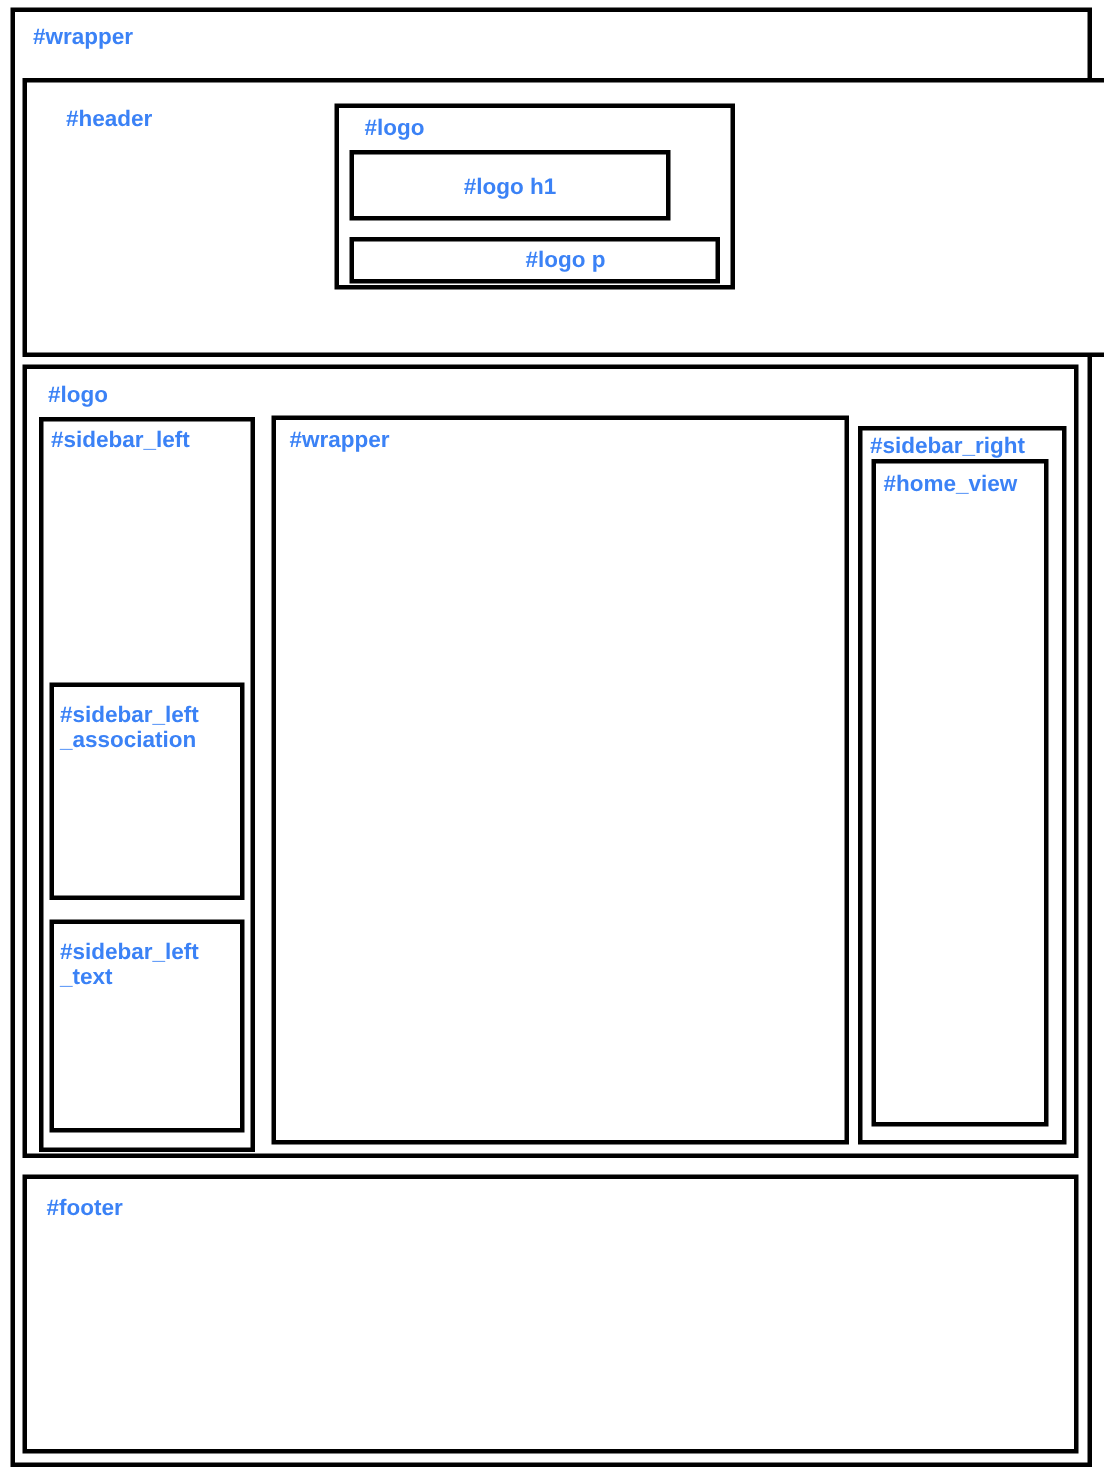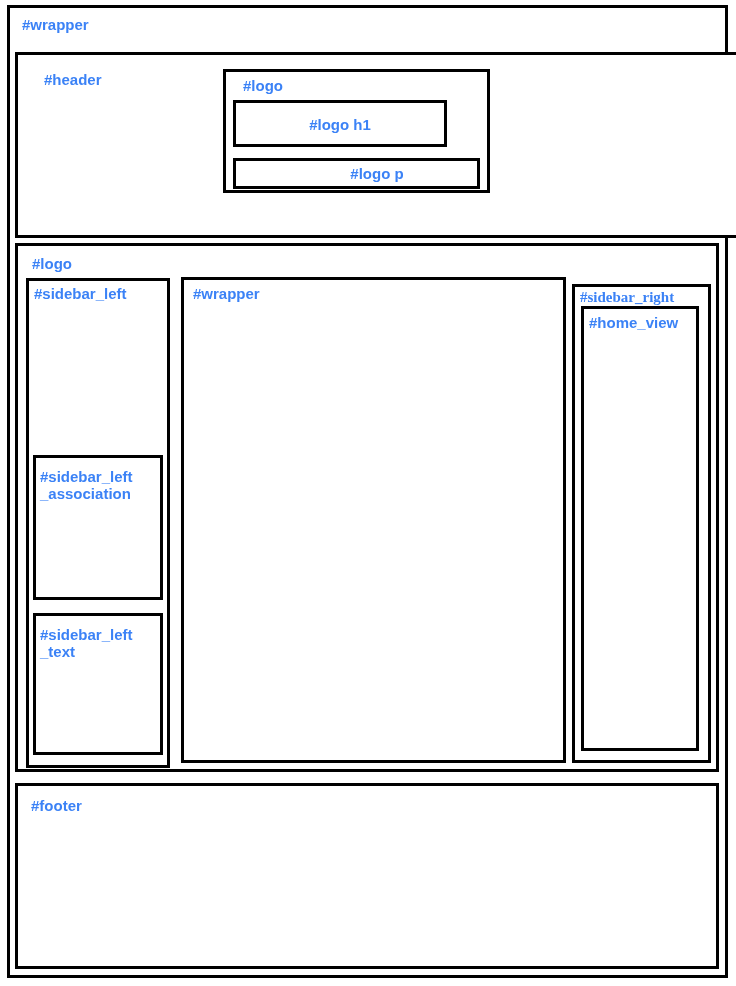--- a/index.html
+++ b/index.html
@@ -99,21 +99,21 @@
       <span class="line">#sidebar_left</span>
       <span class="line">_text</span>
     </span>
   </div>
 
   <div class="box" id="content-box">
     <span class="lbl" style="left:9px; top:5px;">#wrapper</span>
   </div>
 
   <div class="box" id="sidebar-right-box">
-    <span class="lbl" style="left:5px; top:2px;font-family:Liberation Serif, serif;">#sidebar_right</span>
+    <span class="lbl" style="left:5px; top:2px;">#sidebar_right</span>
   </div>
 
   <div class="box" id="footer-box">
     <span class="lbl" style="left:13px; top:11px;">#footer</span>
   </div>
 
   <div class="box" id="home-view-box">
     <span class="lbl" style="left:5px; top:5px;">#home_view</span>
   </div>
 

